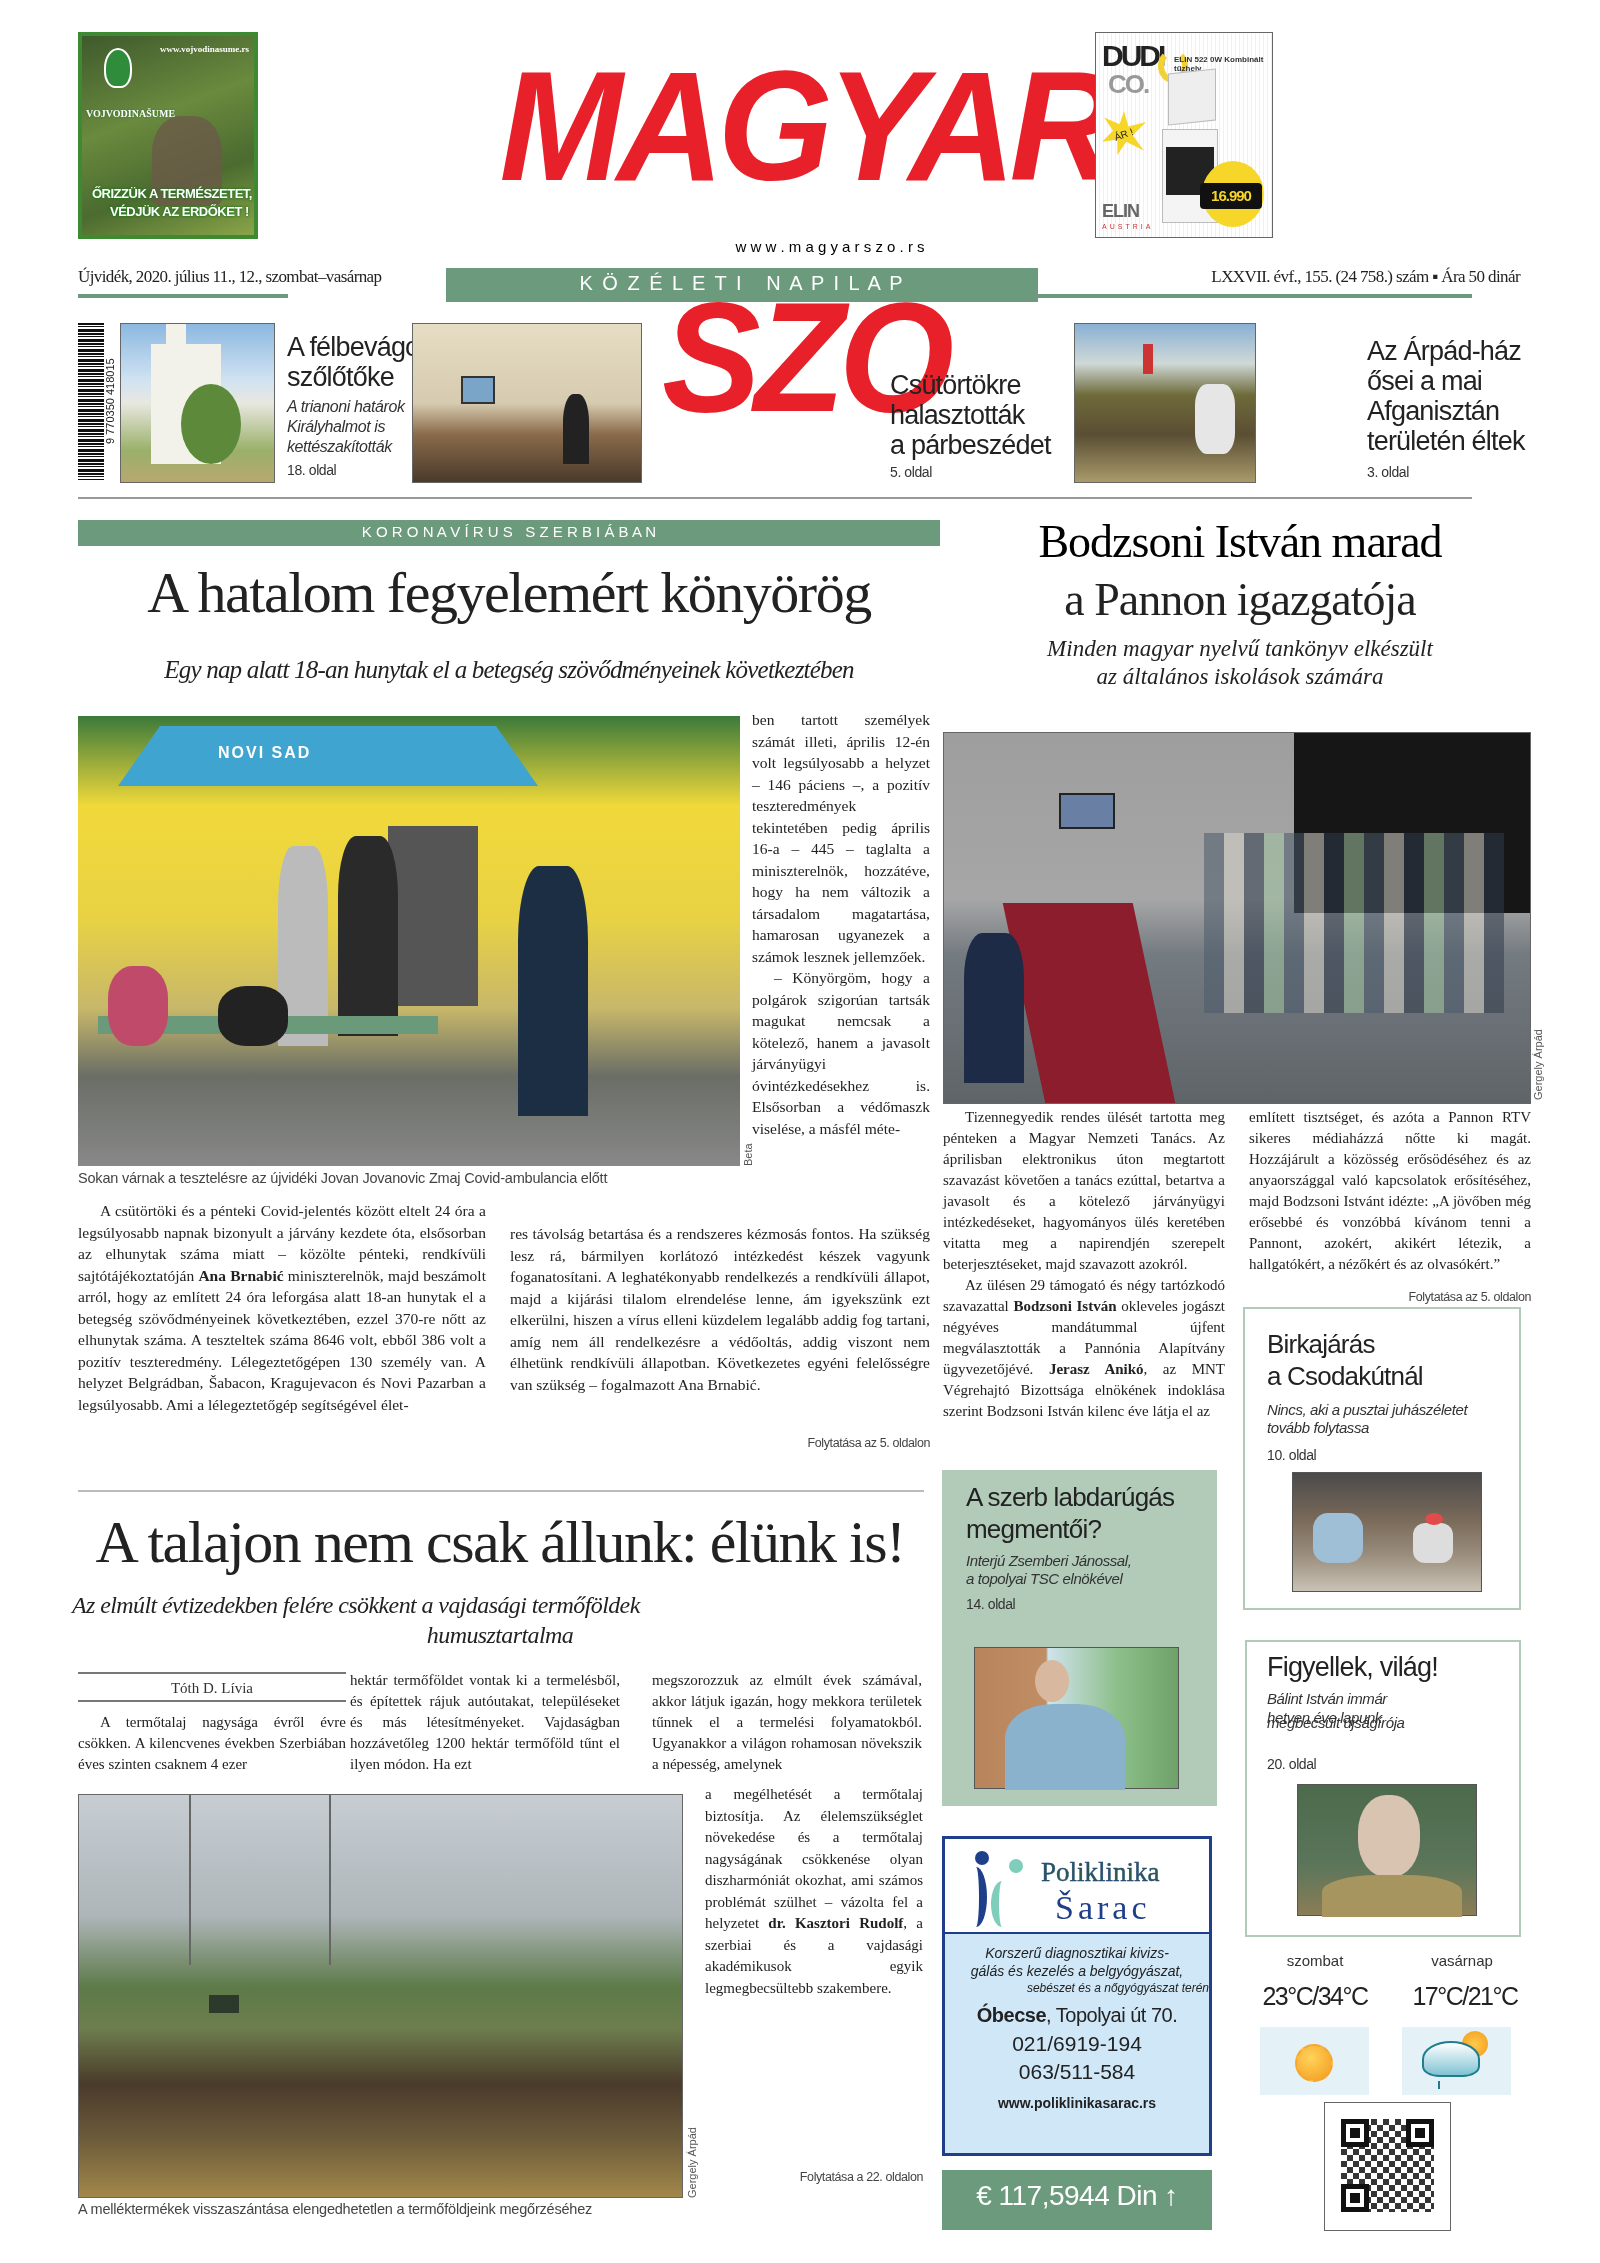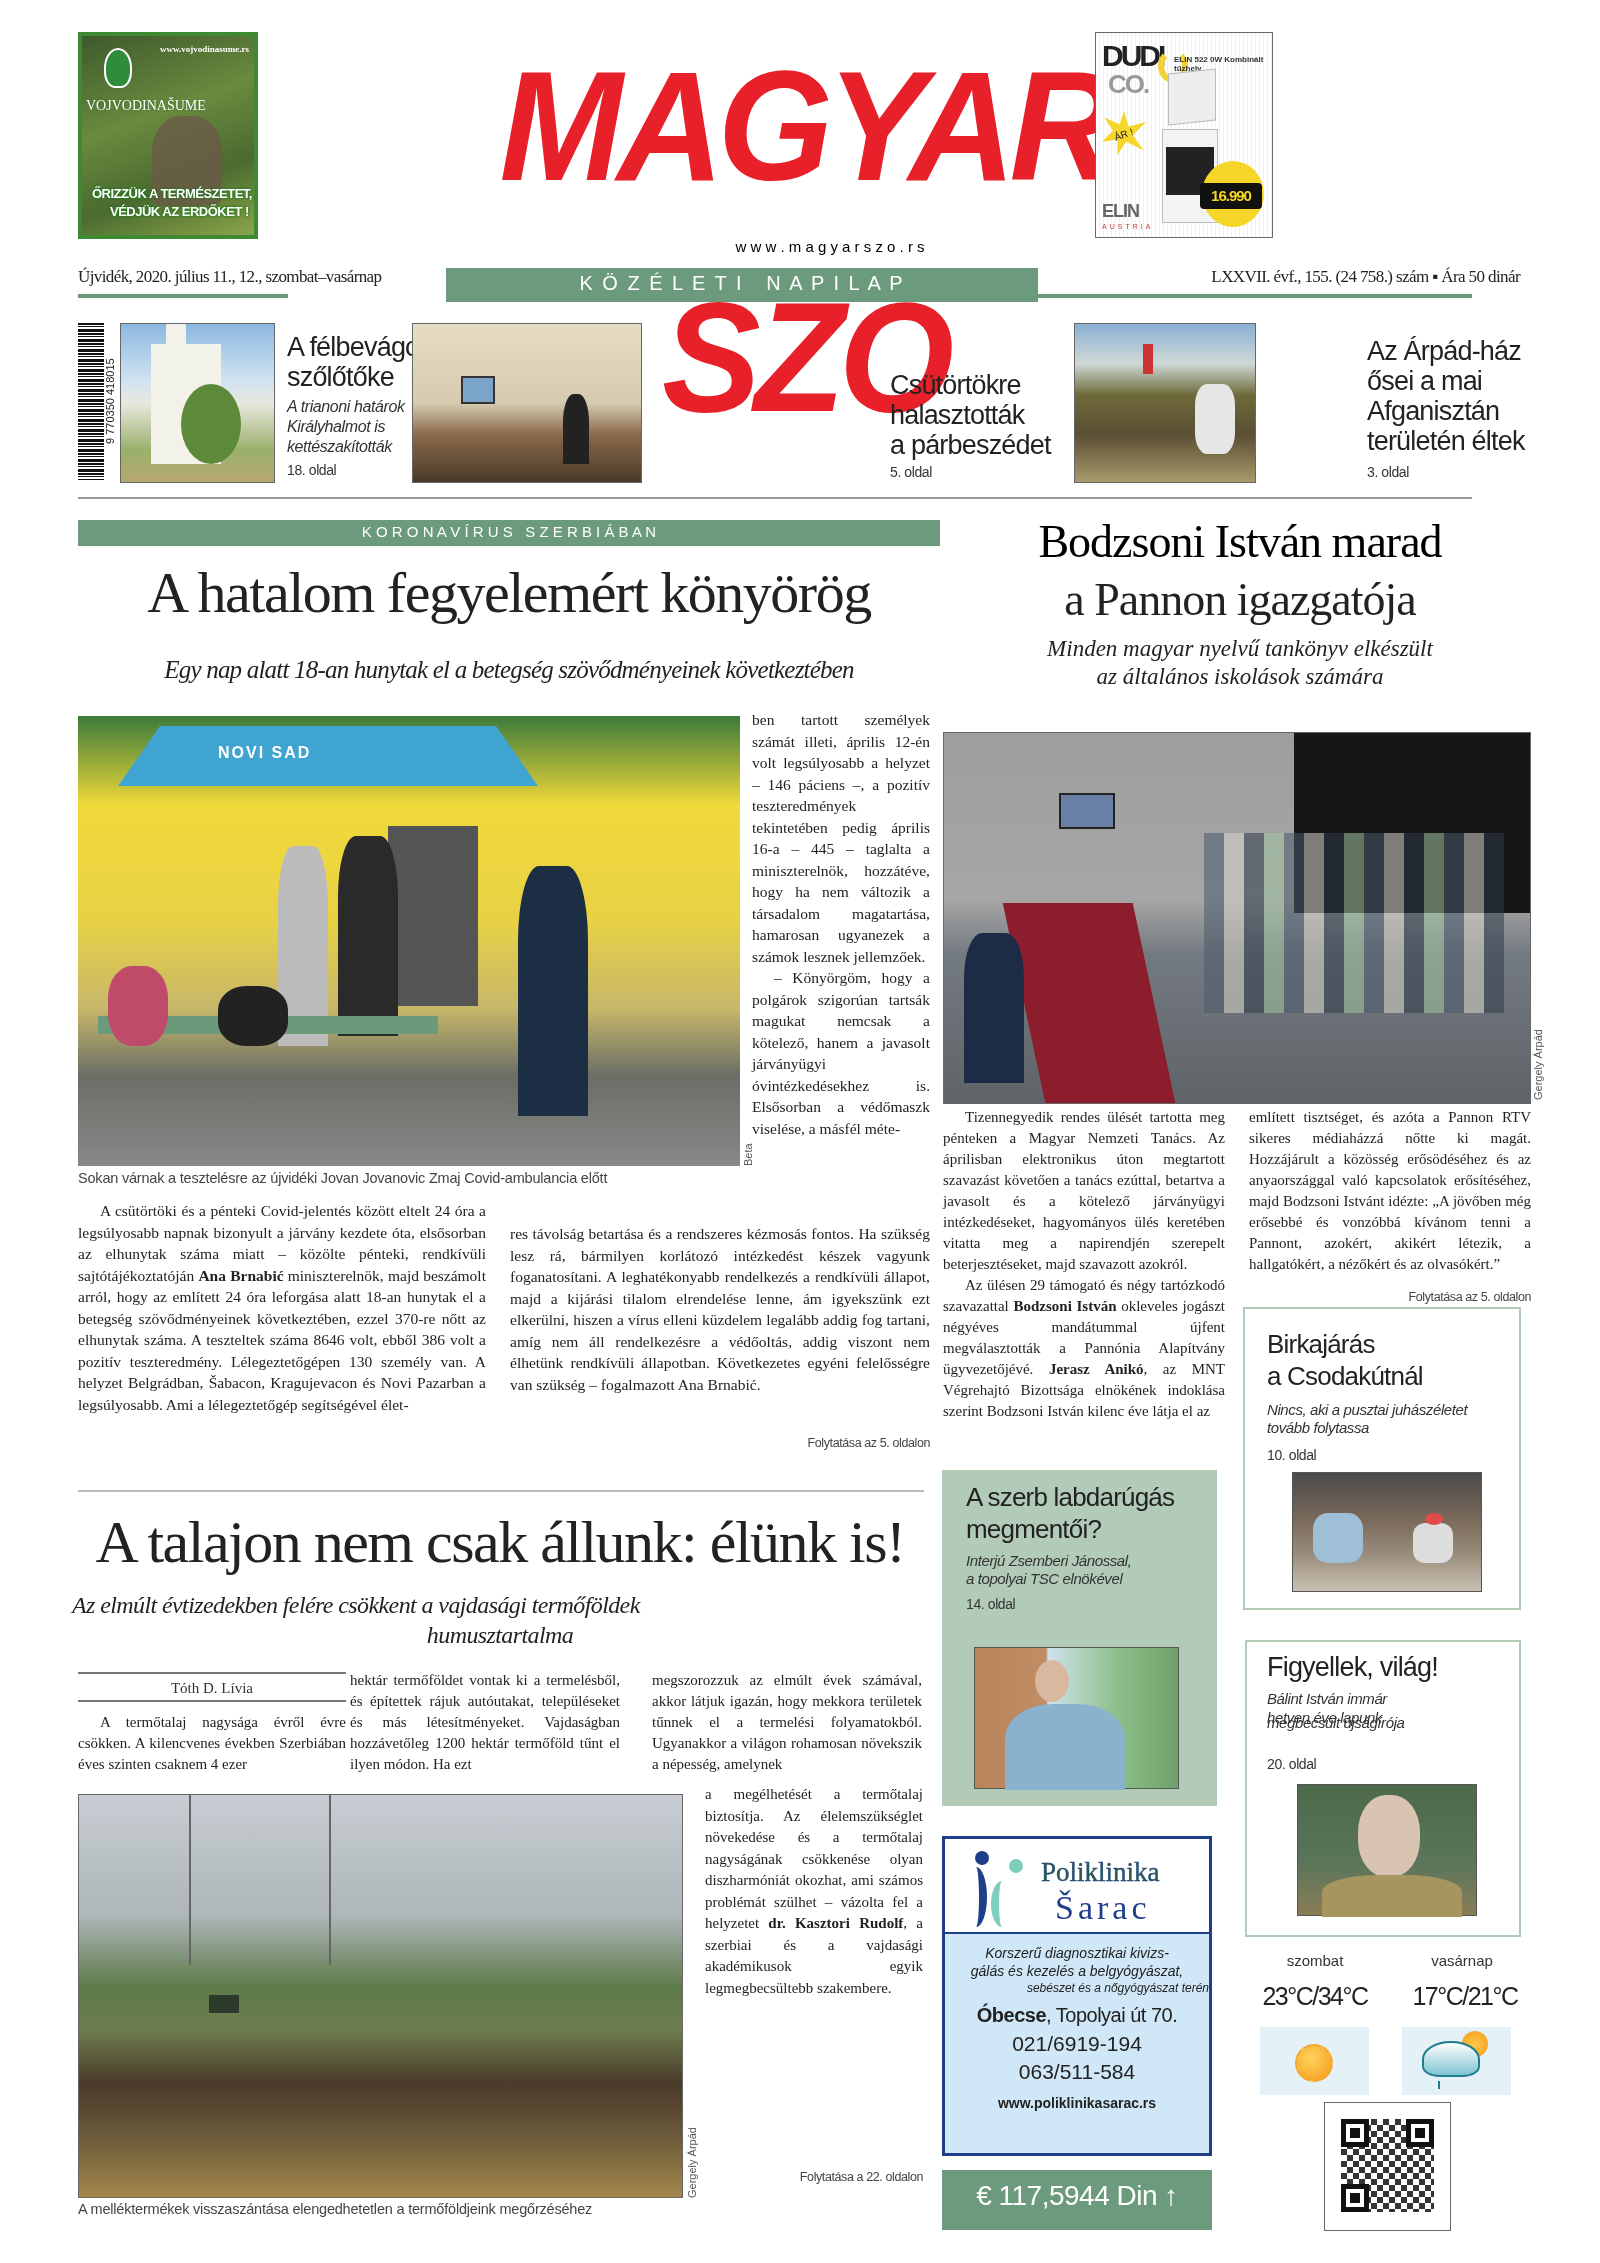--- a/index.html
+++ b/index.html
@@ -18,21 +18,21 @@
 .teaser-sub{font-family:"Liberation Sans",sans-serif;font-style:italic;color:#333;letter-spacing:-0.4px}
 .teaser-page{font-family:"Liberation Sans",sans-serif;color:#333;letter-spacing:-0.4px}
 .credit{font-family:"Liberation Sans",sans-serif;font-size:11px;color:#555;writing-mode:vertical-rl;transform:rotate(180deg)}
 .folyt{font-family:"Liberation Sans",sans-serif;font-size:12.5px;color:#444;text-align:right;letter-spacing:-0.4px}
 </style>
 </head>
 <body>
 
 <div class="abs" style="left:78px;top:32px;width:180px;height:207px;background:linear-gradient(160deg,#3e5a2c 0%,#6a8a3e 40%,#4b6b30 70%,#8aa548 100%);border:4px solid #3d8a33;overflow:hidden">
   <div class="abs" style="left:22px;top:12px;width:28px;height:40px;background:#2f8c3a;border-radius:50% 50% 40% 40%;border:2px solid #fff"></div>
-  <div class="abs serif" style="left:4px;top:62px;font-size:14px;color:#fff;font-weight:normal;text-shadow:0 0 2px #2a7a2a">VOJVODINAŠUME</div>
+  <div class="abs serif" style="left:4px;top:72px;font-size:10px;color:#fff;font-weight:bold;text-shadow:0 0 2px #2a7a2a">VOJVODINAŠUME</div>
   <div class="abs serif" style="left:78px;top:8px;font-size:9px;color:#fff;font-weight:bold">www.vojvodinasume.rs</div>
   <div class="abs" style="left:70px;top:80px;width:70px;height:90px;background:#6b5a48;border-radius:40% 40% 10% 10%;opacity:.8"></div>
   <div class="abs sans" style="left:10px;top:150px;font-size:13px;font-weight:bold;color:#fff;text-shadow:0 0 3px #1a7a1a,0 0 2px #1a7a1a;letter-spacing:-0.5px">ŐRIZZÜK A TERMÉSZETET,</div>
   <div class="abs sans" style="left:28px;top:168px;font-size:13px;font-weight:bold;color:#fff;text-shadow:0 0 3px #1a7a1a,0 0 2px #1a7a1a;letter-spacing:-0.5px">VÉDJÜK AZ ERDŐKET !</div>
 </div>
 
 <div class="abs sans" style="left:440px;top:22px;width:730px;text-align:center;font-size:148px;line-height:220px;font-weight:bold;font-style:italic;color:#e8202a;letter-spacing:-6px;transform:scaleY(1.05)">MAGYAR SZÓ</div>
 <div class="abs sans" style="left:640px;top:238px;width:380px;text-align:center;font-size:15px;color:#000000">w w w . m a g y a r s z o . r s</div>
 
 <div class="abs serif" style="left:78px;top:267px;font-size:17px;color:#222;letter-spacing:-0.6px">Újvidék, 2020. július 11., 12., szombat–vasárnap</div>

